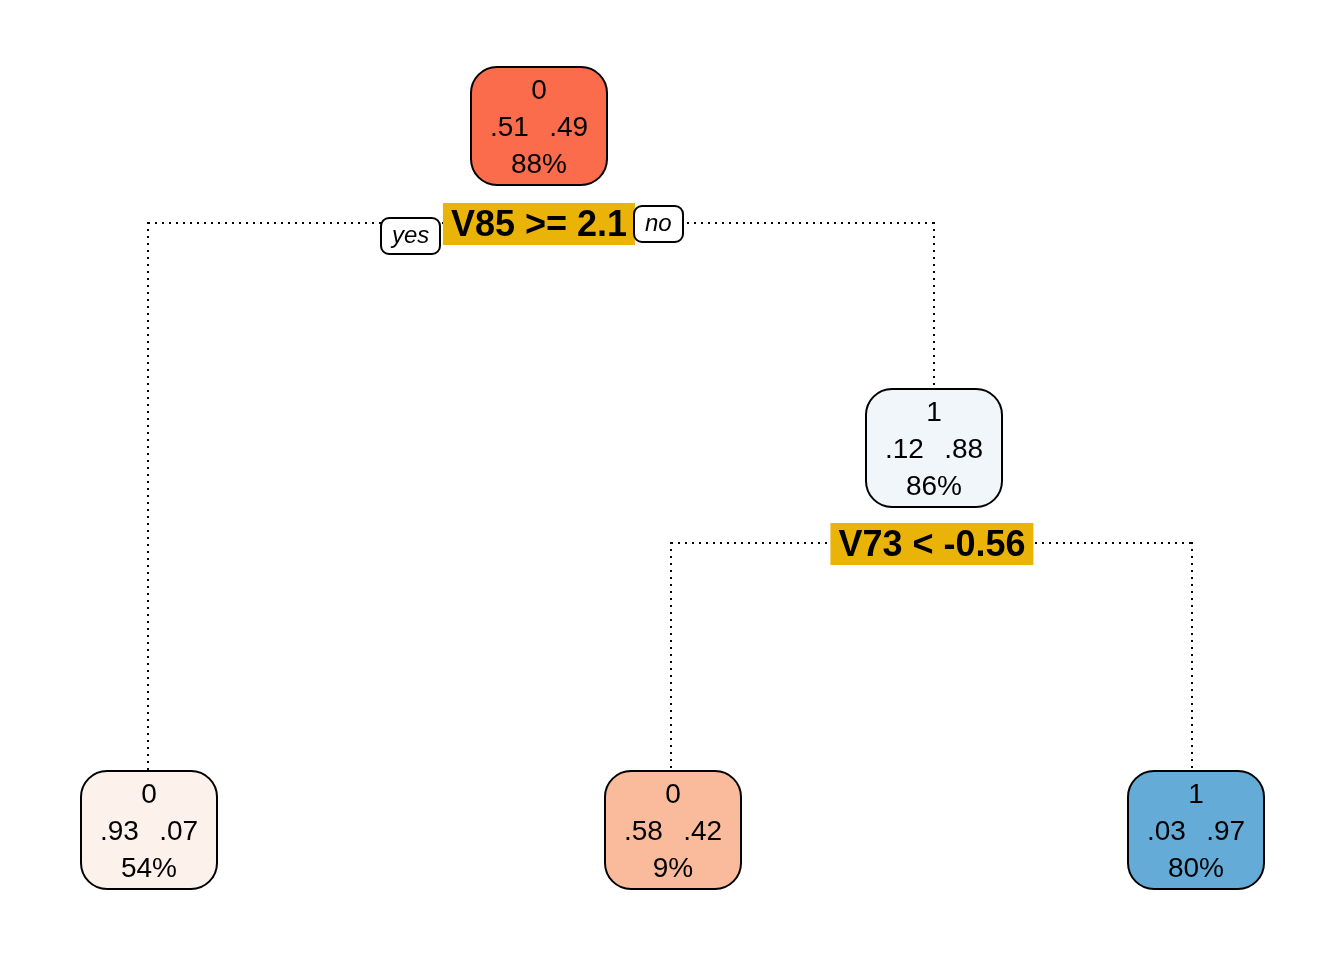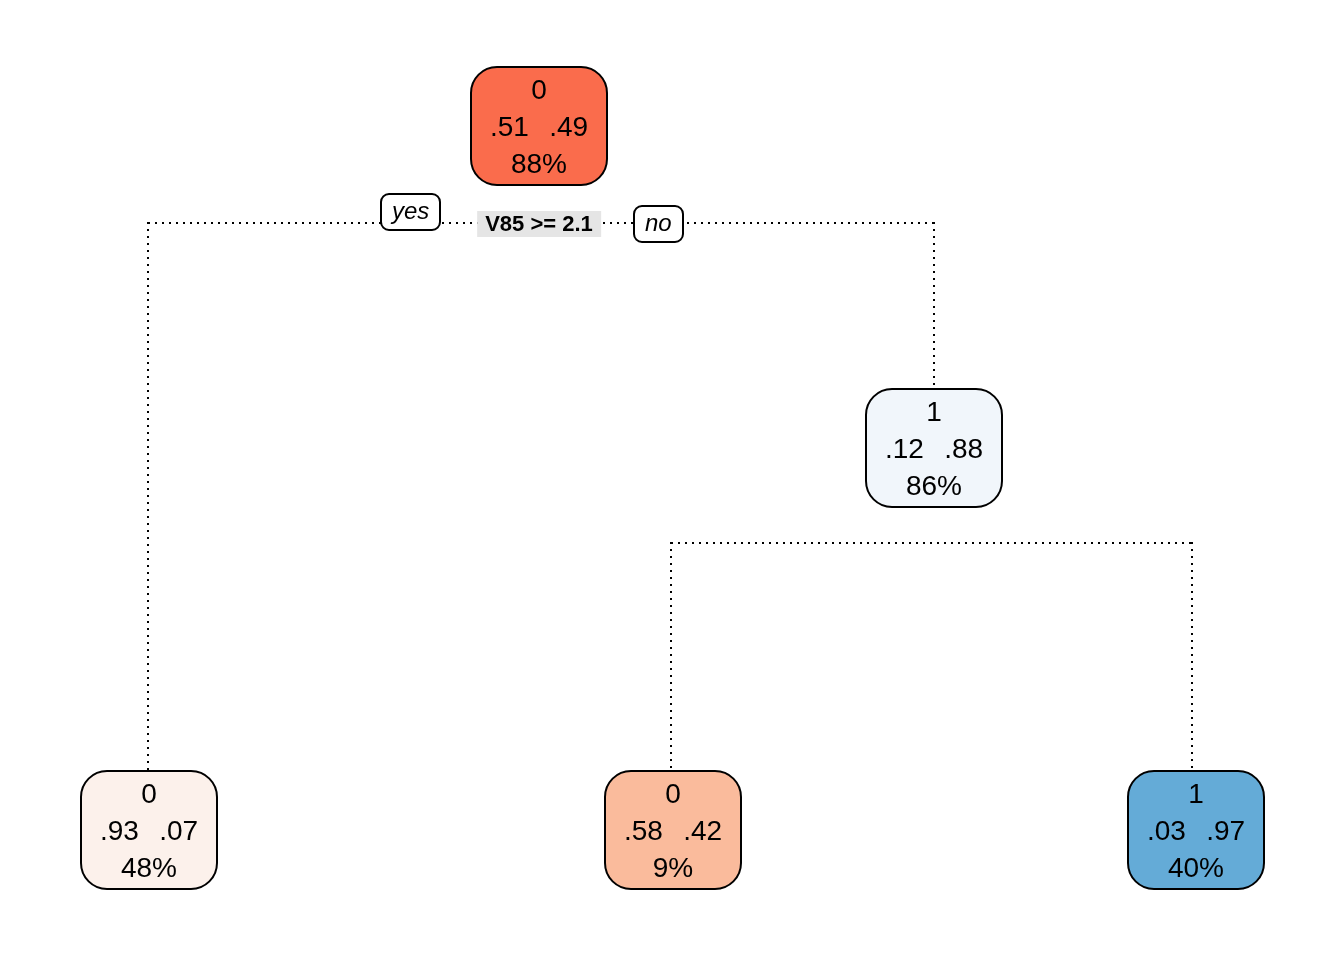--- a/index.html
+++ b/index.html
@@ -55,85 +55,86 @@
   #branch-h2        { left: 671px;  top: 542px; width: 522px; }
   #branch-v-left    { left: 147px;  top: 222px; height: 548px; }
   #branch-v-right   { left: 933px;  top: 222px; height: 166px; }
   #branch-v-mid     { left: 670px;  top: 542px; height: 228px; }
   #branch-v-farright{ left: 1191px; top: 542px; height: 228px; }
 
   
   .split-label {
     position: absolute;
     transform: translate(-50%, -50%);
-    background: #e5e5e5;
+    background: #eab308;
     font-weight: bold;
-    font-size: 22px;
+    font-size: 36px;
     padding: 0 8px;
     white-space: nowrap;
   }
   #split1-label { left: 539px; top: 224px; }
   #split2-label { left: 932px; top: 544px; }
 
   
   .yn-box {
     position: absolute;
     transform: translate(0, -50%);
     background: #ffffff;
     border: 2px solid #000000;
     border-radius: 9px;
     font-style: italic;
     font-size: 24px;
     line-height: 1;
     padding: 4px 10px 6px 10px;
     box-sizing: border-box;
   }
-  #yes-box { left: 380px; top: 212px; }
+  #yes-box { left: 380px; top: 236px; }
   #no-box  { left: 633px; top: 224px; }
 </style>
 </head>
 <body>
 
 <div id="canvas">
 
   <div class="hline" id="branch-h1"></div>
   <div class="vline" id="branch-v-left"></div>
   <div class="vline" id="branch-v-right"></div>
   <div class="hline" id="branch-h2"></div>
   <div class="vline" id="branch-v-mid"></div>
   <div class="vline" id="branch-v-farright"></div>
 
   <div class="yn-box" id="yes-box">yes</div>
   <div class="split-label" id="split1-label">V85 &gt;= 2.1</div>
   <div class="yn-box" id="no-box">no</div>
 
+  <div class="split-label" id="split2-label">V73 &lt; -0.56</div>
 
   <div class="node" id="node-root" style="background-color: rgb(250, 108, 76);">
     <div class="cls">0</div>
     <div class="probs">.51 .49</div>
     <div class="coverage">88%</div>
   </div>
 
   <div class="node" id="node-right" style="background-color: rgb(241, 246, 251);">
     <div class="cls">1</div>
     <div class="probs">.12 .88</div>
     <div class="coverage">86%</div>
   </div>
 
   <div class="node" id="leaf-left" style="background-color: rgb(252, 241, 235);">
     <div class="cls">0</div>
     <div class="probs">.93 .07</div>
-    <div class="coverage">48%</div>
+    <div class="coverage">54%</div>
   </div>
 
   <div class="node" id="leaf-mid" style="background-color: rgb(250, 187, 156);">
     <div class="cls">0</div>
     <div class="probs">.58 .42</div>
     <div class="coverage">9%</div>
   </div>
 
   <div class="node" id="leaf-right" style="background-color: rgb(100, 171, 215);">
     <div class="cls">1</div>
     <div class="probs">.03 .97</div>
-    <div class="coverage">40%</div>
+    <div class="coverage">80%</div>
   </div>
 
 </div>
 
 </body></html>

